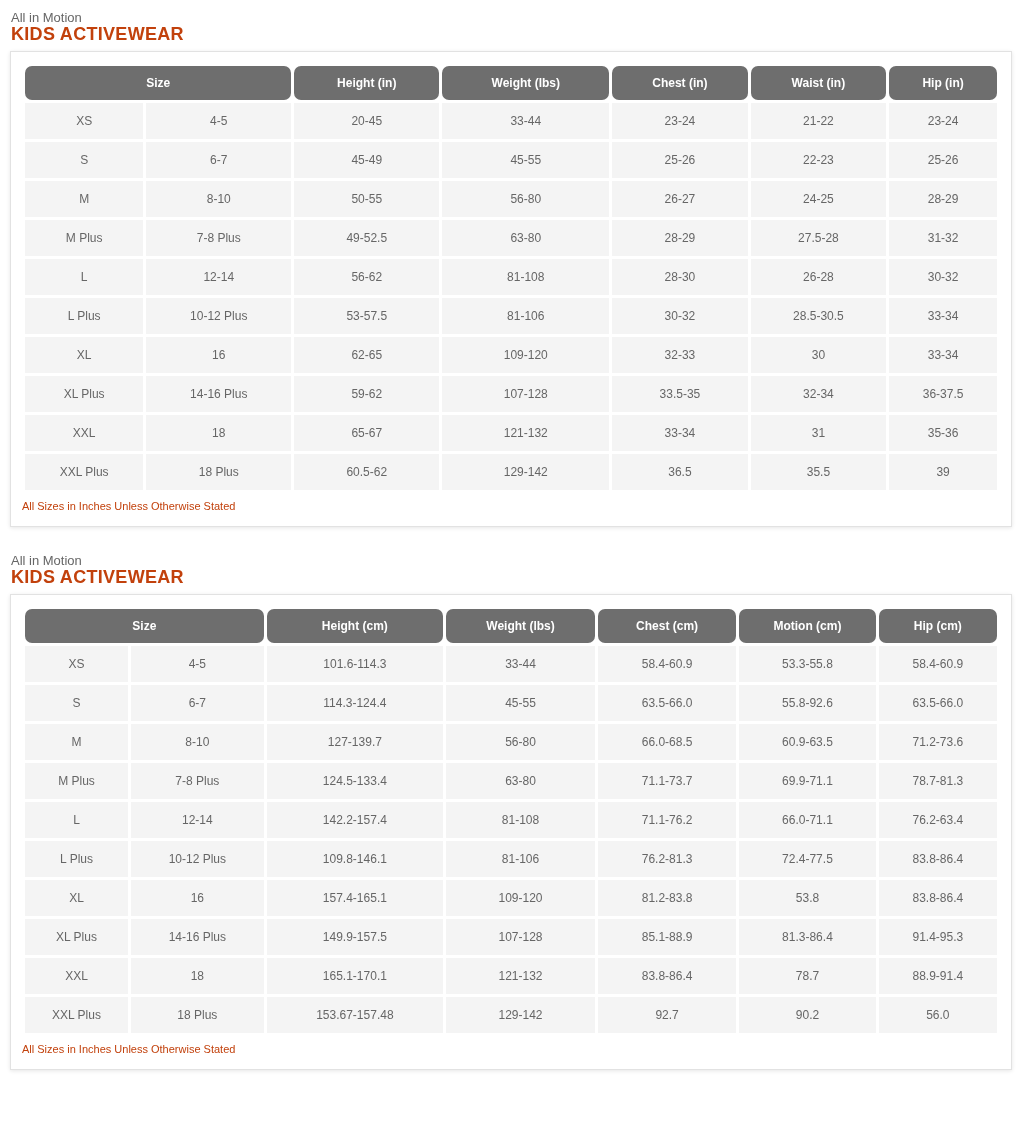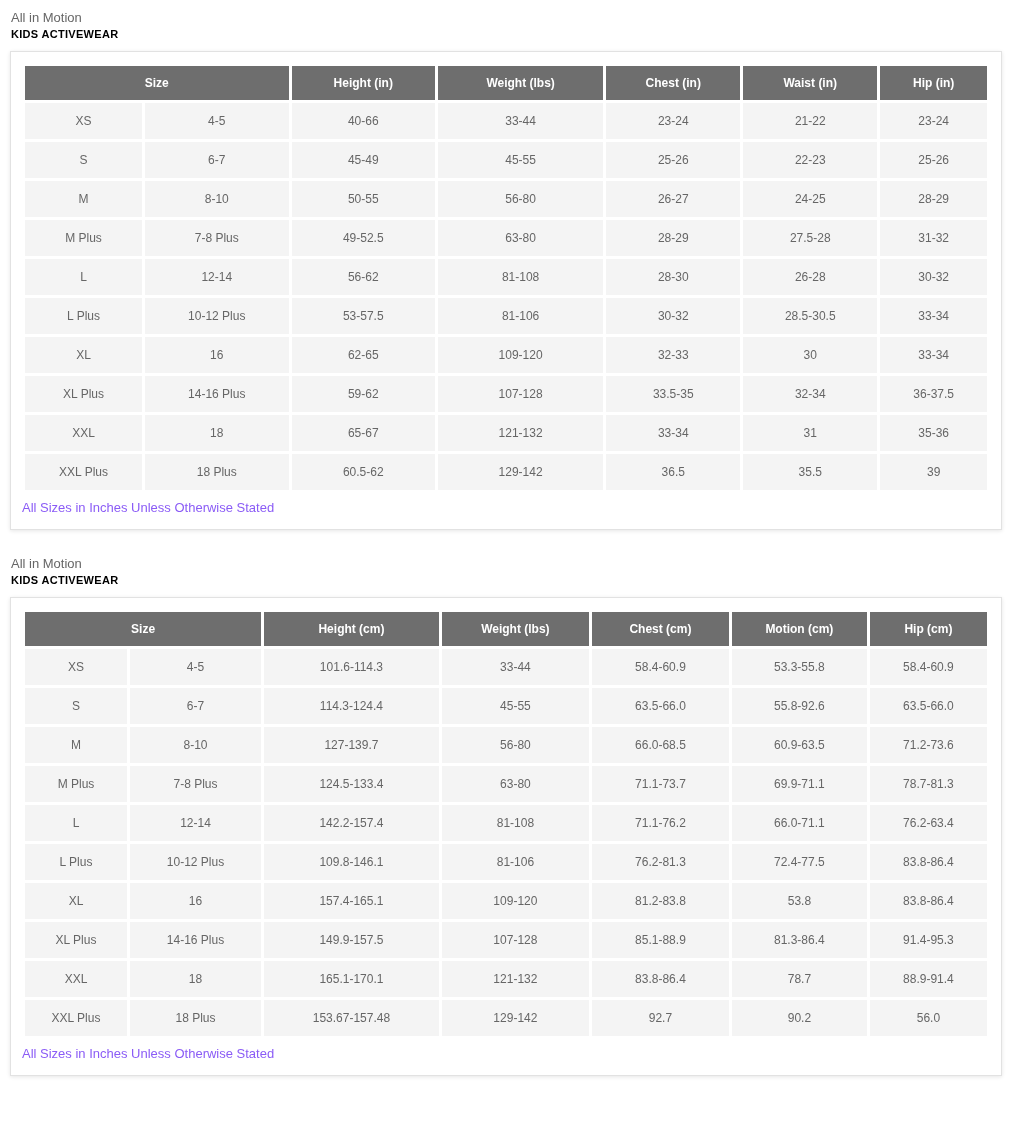--- a/index.html
+++ b/index.html
@@ -4,32 +4,32 @@
 <style>
   html, body {
     margin: 0;
     padding: 0;
     background: #ffffff;
     font-family: "Liberation Sans", sans-serif;
   }
   .page {
     width: 1024px;
     box-sizing: border-box;
-    padding: 10px 22px 20px 10px;
+    padding: 10px 12px 20px 10px;
   }
   .section { margin-bottom: 26px; }
   .brand {
     color: #666666;
     font-size: 13px;
     line-height: 16px;
     margin-left: 1px;
   }
   .category {
-    color: #000000;
-    font-size: 11px;
+    color: #c2410c;
+    font-size: 18px;
     font-weight: bold;
     letter-spacing: .3px;
     line-height: 16px;
     margin: 0 0 9px 1px;
   }
   .panel {
     background: #ffffff;
     border: 1px solid #e2e2e2;
     box-shadow: 0 1px 4px rgba(0,0,0,0.10);
     padding: 11px 11px 4px 11px;
@@ -41,34 +41,35 @@
     table-layout: fixed;
   }
   table.size-table th {
     background: #6e6e6e;
     color: #ffffff;
     font-size: 12px;
     font-weight: bold;
     height: 34px;
     text-align: center;
     padding: 0 4px;
+    border-radius: 7px;
   }
   table.size-table td {
     background: #f4f4f4;
     color: #666666;
     font-size: 12px;
     height: 36px;
     text-align: center;
     padding: 0 4px;
     overflow: hidden;
     white-space: nowrap;
   }
   .footnote {
-    color: #8b5cf6;
-    font-size: 13px;
+    color: #c2410c;
+    font-size: 11px;
     margin: 7px 0 10px 0;
   }
   
   .t0 .c1 { width: 12.4%; } .t0 .c2 { width: 15.2%; } .t0 .c3 { width: 15.2%; }
   .t0 .c4 { width: 17.5%; } .t0 .c5 { width: 14.2%; } .t0 .c6 { width: 14.2%; }
   .t0 .c7 { width: 11.3%; }
   
   .t1 .c1 { width: 10.8%; } .t1 .c2 { width: 13.9%; } .t1 .c3 { width: 18.5%; }
   .t1 .c4 { width: 15.6%; } .t1 .c5 { width: 14.5%; } .t1 .c6 { width: 14.3%; }
   .t1 .c7 { width: 12.4%; }
@@ -99,21 +100,21 @@
               <th>Weight (lbs)</th>
               <th>Chest (in)</th>
               <th>Waist (in)</th>
               <th>Hip (in)</th>
             </tr>
           </thead>
           <tbody>
             <tr>
               <td>XS</td>
               <td>4-5</td>
-              <td>40-66</td>
+              <td>20-45</td>
               <td>33-44</td>
               <td>23-24</td>
               <td>21-22</td>
               <td>23-24</td>
             </tr>
             <tr>
               <td>S</td>
               <td>6-7</td>
               <td>45-49</td>
               <td>45-55</td>

